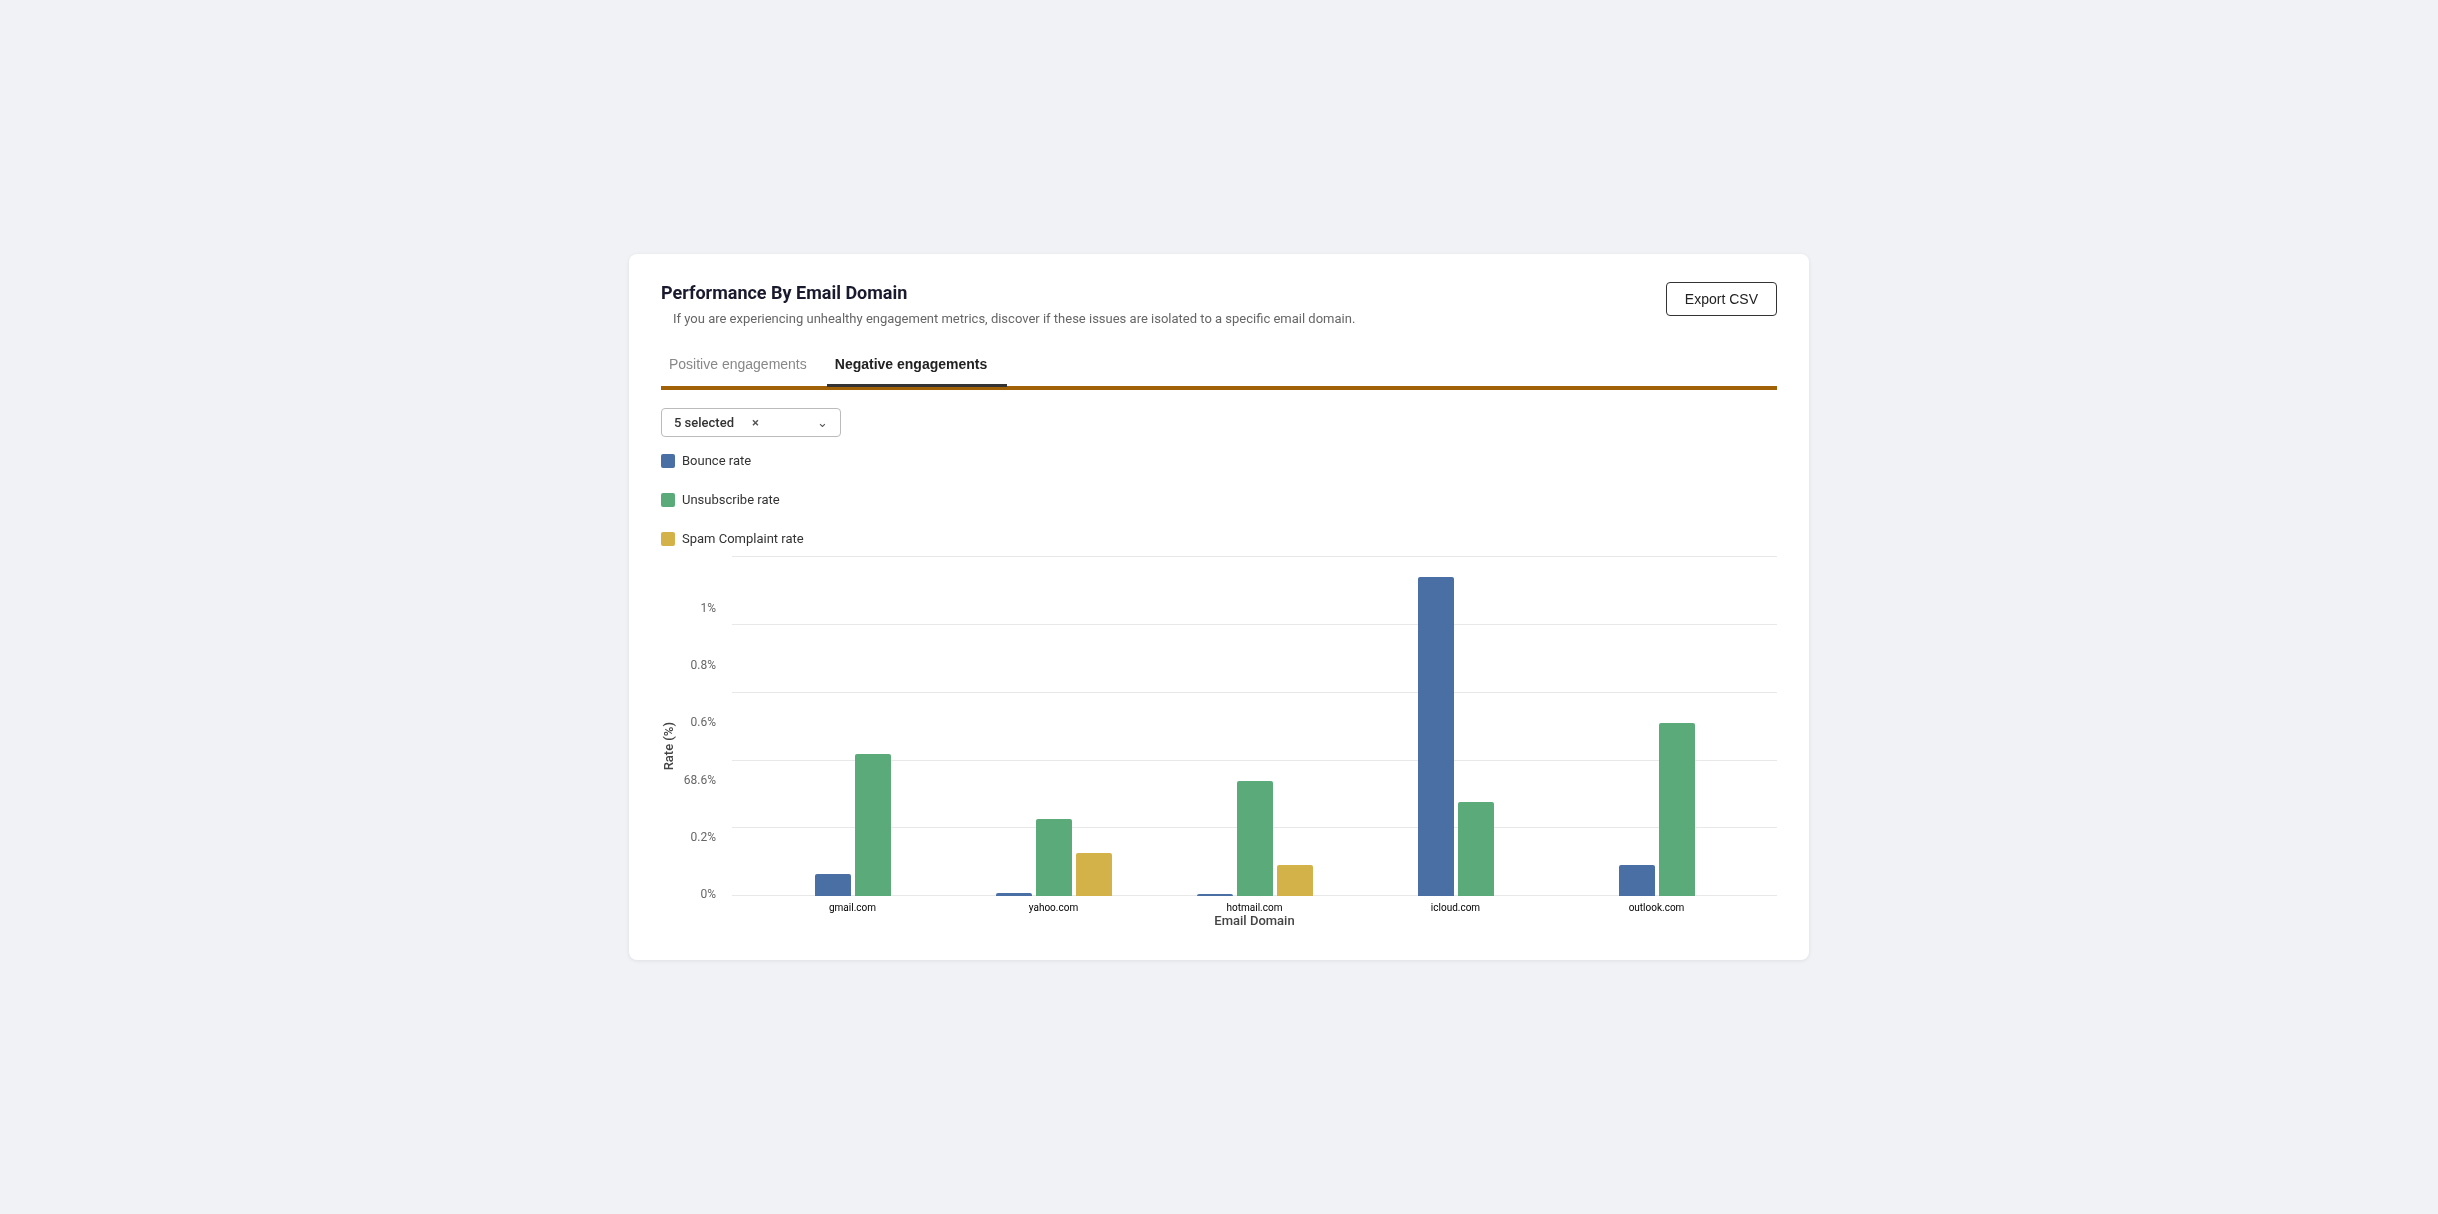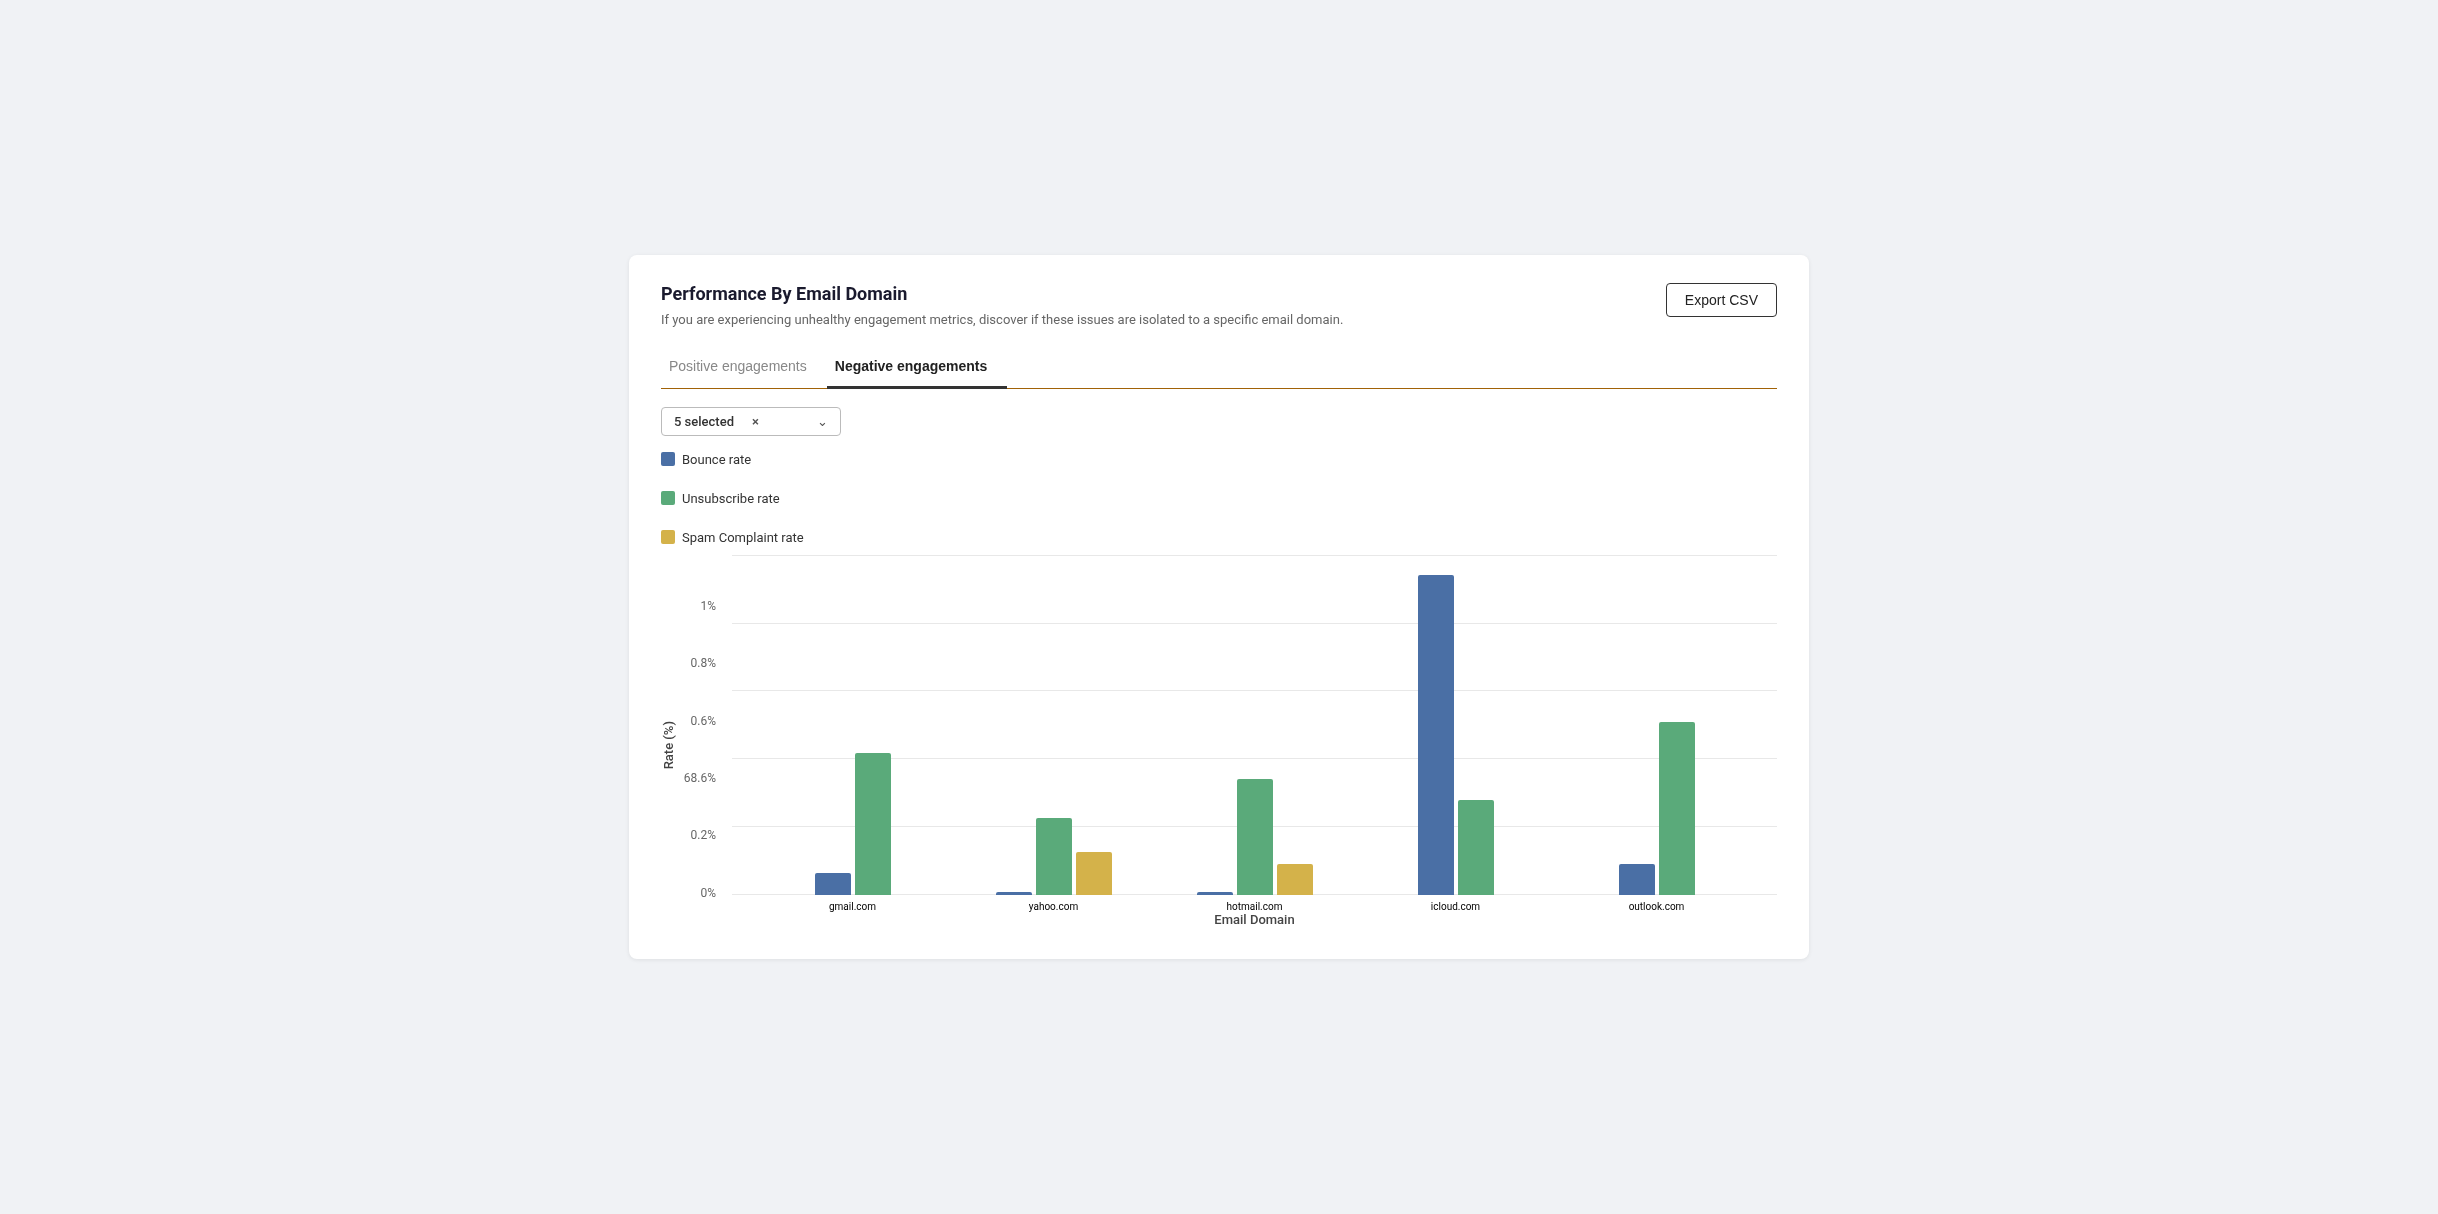--- a/index.html
+++ b/index.html
@@ -31,37 +31,38 @@
       font-size: 18px;
       font-weight: 700;
       color: #1a1a2e;
       margin-bottom: 6px;
     }
     .subtitle {
       font-size: 13px;
       color: #666;
       max-width: 700px;
       line-height: 1.5;
+      margin-left: 12px;
     }
     .export-btn {
       border: 1.5px solid #333;
       background: #fff;
       padding: 8px 18px;
       font-size: 14px;
       font-weight: 500;
       border-radius: 4px;
       cursor: pointer;
       white-space: nowrap;
       color: #222;
     }
     .tabs {
       display: flex;
       gap: 0;
       margin-top: 18px;
-      border-bottom: 1px solid #a16207;
+      border-bottom: 4px solid #a16207;
     }
     .tab {
       padding: 10px 20px 12px 8px;
       font-size: 14px;
       color: #888;
       cursor: pointer;
       border-bottom: 3px solid transparent;
       margin-bottom: -1px;
       background: none;
       border-top: none;

